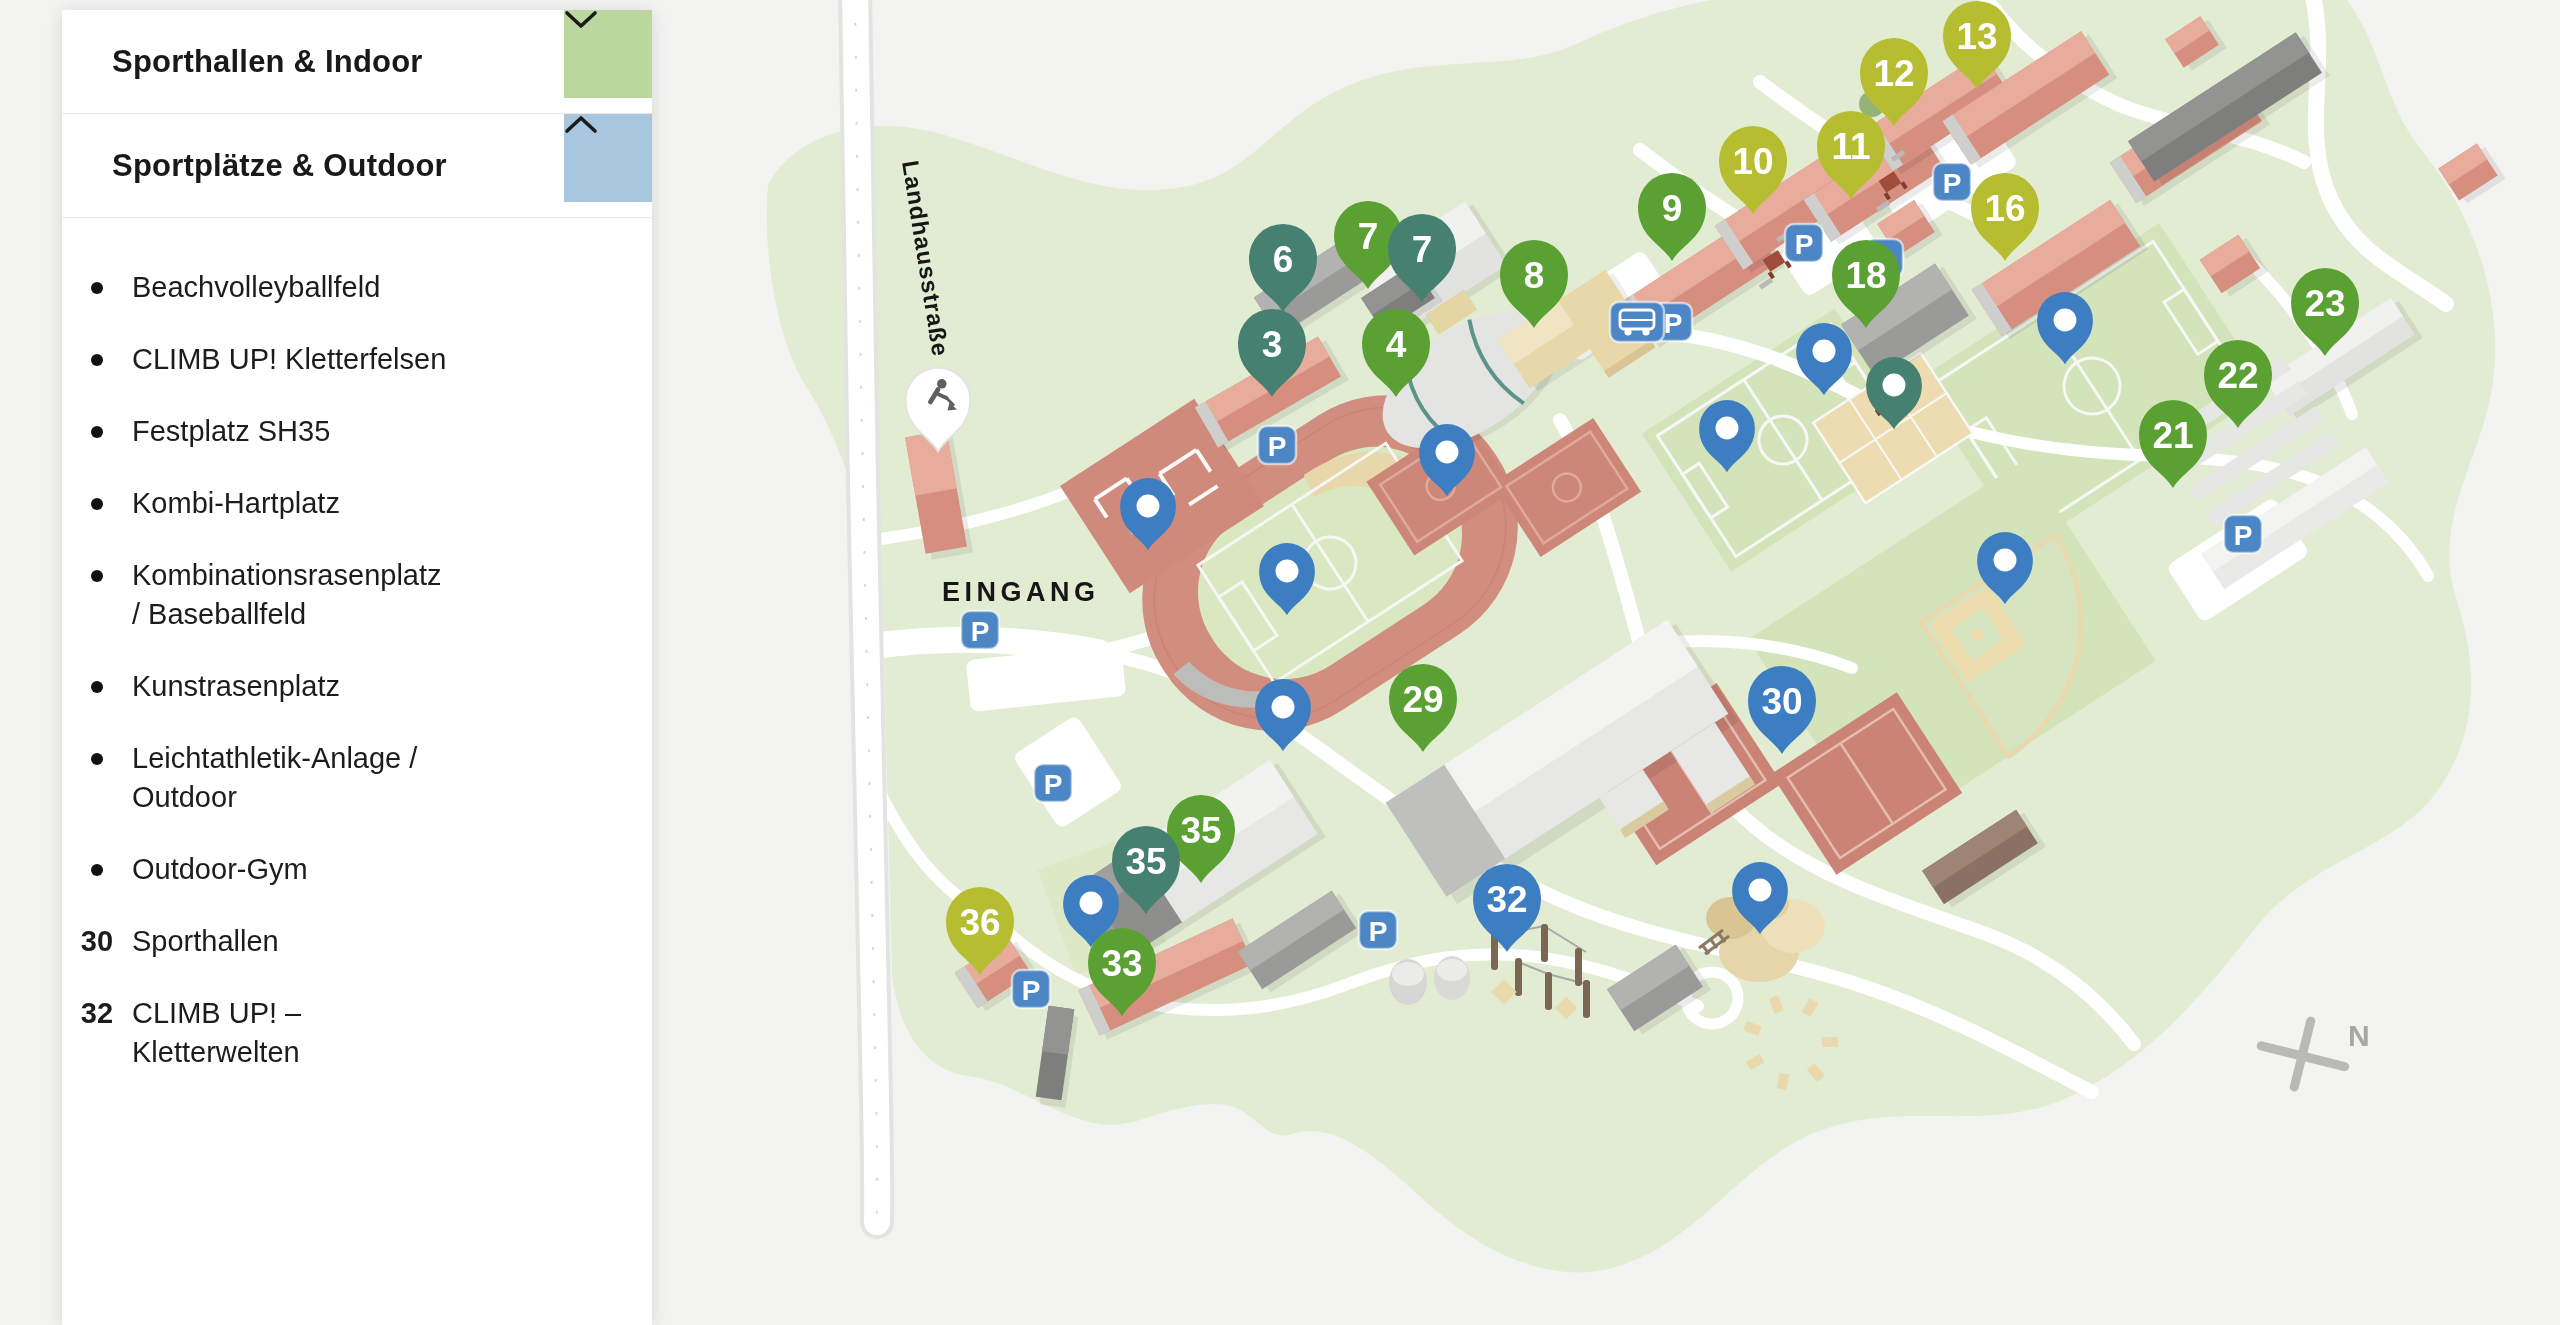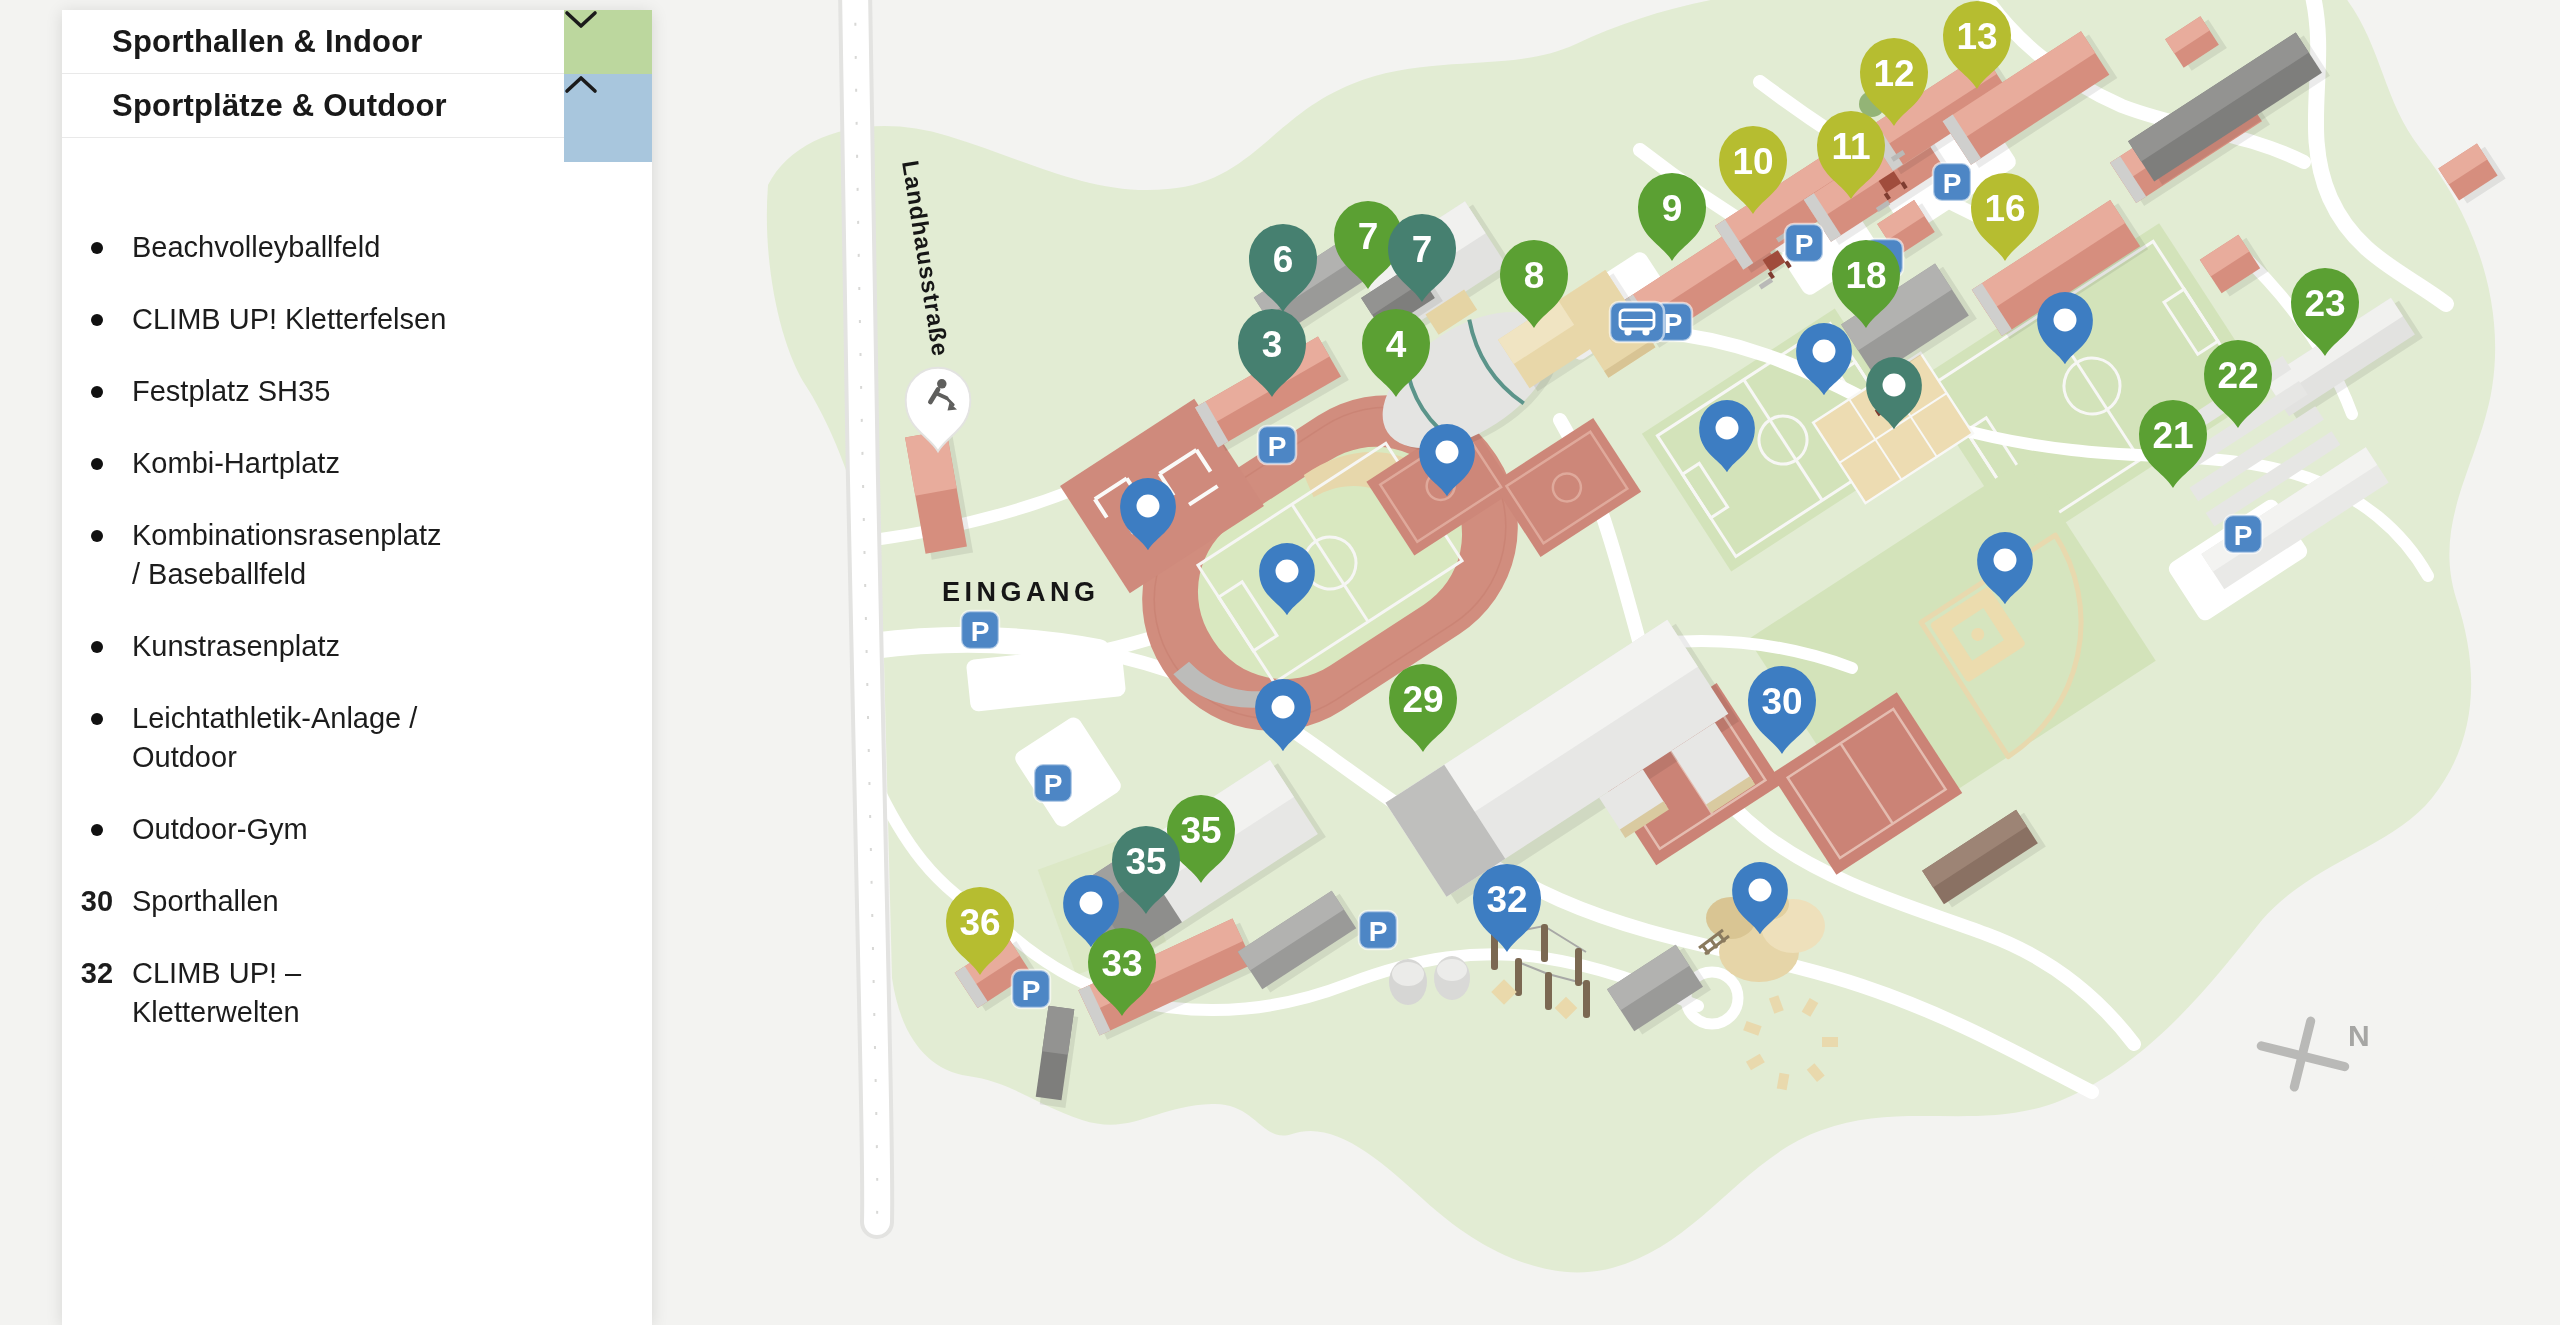--- a/index.html
+++ b/index.html
@@ -2,29 +2,29 @@
 <html><head>
 <meta charset="utf-8">
 <style>
   html,body{margin:0;padding:0;background:#f3f3f1;}
   .stage{position:relative;width:2560px;height:1325px;overflow:hidden;background:#f3f3f1;
          font-family:"Liberation Sans",sans-serif;}
   .stage svg{position:absolute;inset:0;display:block;}
   
   .sidebar{position:absolute;left:62px;top:10px;width:590px;height:1315px;background:#fff;
            z-index:5;box-shadow:0 2px 16px rgba(0,0,0,.12);}
-  .acc-row{position:relative;height:64px;display:flex;align-items:center;padding-left:50px;
+  .acc-row{position:relative;height:104px;display:flex;align-items:center;padding-left:50px;
            border-bottom:1px solid #e9e9e9;box-sizing:border-box;cursor:pointer;}
   .acc-label{font-size:31px;font-weight:700;color:#191919;letter-spacing:.2px;}
   .acc-btn{position:absolute;right:0;top:0;width:88px;height:88px;display:flex;
            align-items:center;justify-content:center;}
   .acc-btn.green{background:#bcd79e;}
   .acc-btn.blue{background:#a8c6dd;}
   .fac-list{list-style:none;margin:0;padding:50px 30px 30px 0;}
-  .fac-list li{display:flex;cursor:pointer;margin-top:40px;}
+  .fac-list li{display:flex;cursor:pointer;}
   .fac-list li + li{margin-top:33px;}
   .fac-mark{flex:0 0 70px;display:flex;justify-content:center;align-items:flex-start;}
   .fac-dot{width:12px;height:12px;border-radius:50%;background:#111;margin-top:14px;}
   .fac-num{font-size:29px;font-weight:700;color:#1c1c1c;line-height:39px;}
   .fac-label{font-size:29px;color:#1c1c1c;line-height:39px;white-space:pre-line;}
   
   .road{fill:none;stroke:#ffffff;stroke-linecap:round;stroke-linejoin:round;}
   .pin{cursor:pointer;}
   .pin text{fill:#fff;font-size:37px;font-weight:700;text-anchor:middle;
             font-family:"Liberation Sans",sans-serif;}

